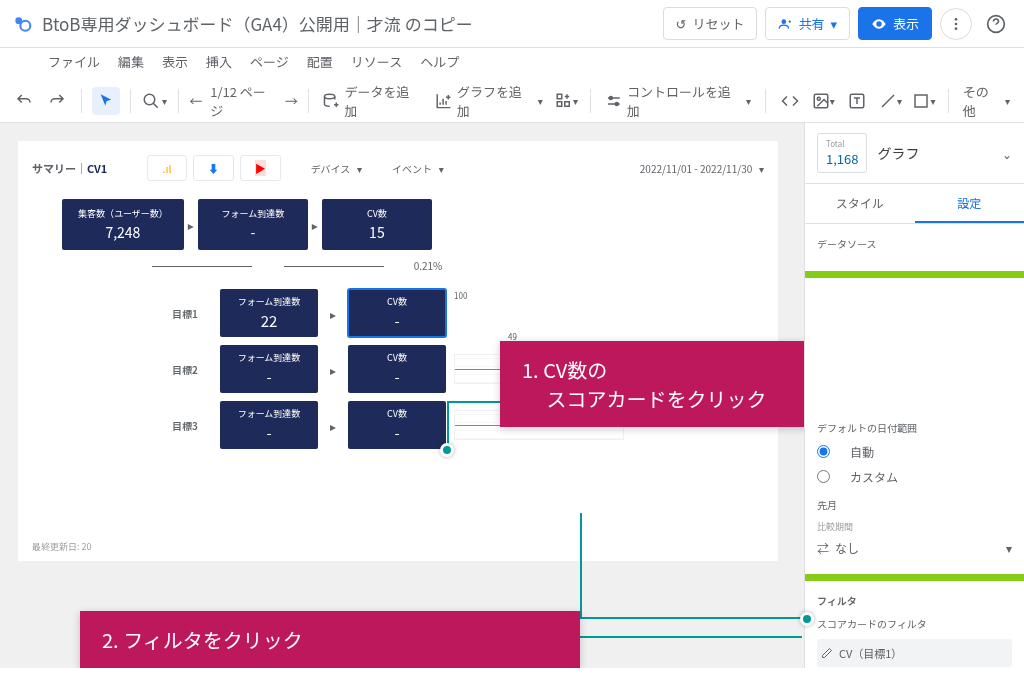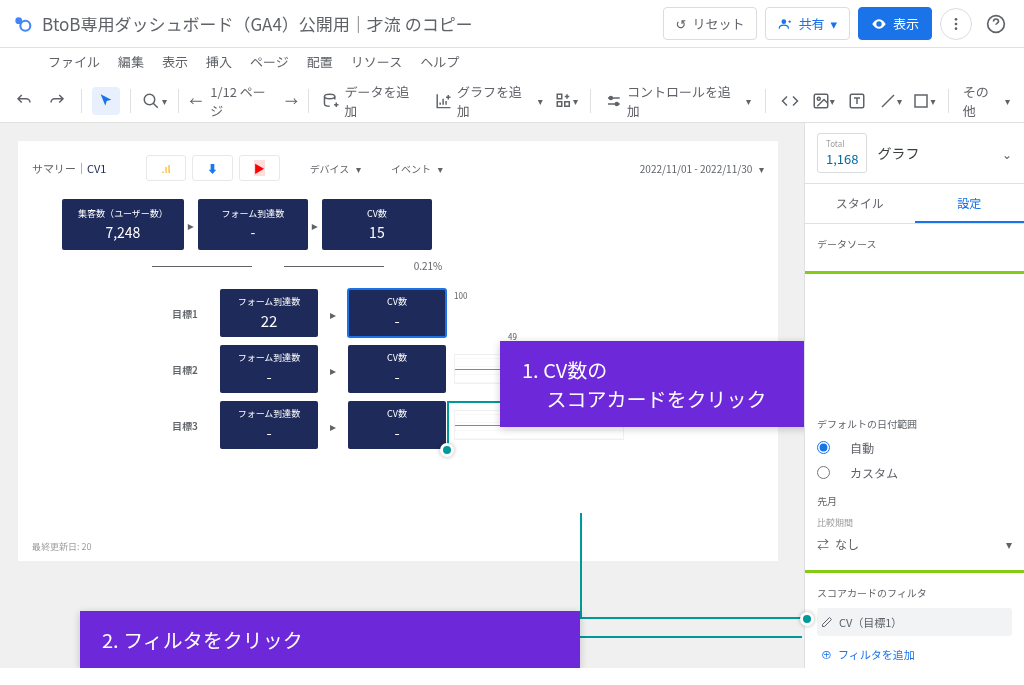--- a/index.html
+++ b/index.html
@@ -25,21 +25,21 @@
     .tool-sep { width: 1px; height: 24px; background: #e0e0e0; margin: 0 4px; }
     .tool-text { font-size: 13px; color: #5f6368; display: inline-flex; align-items: center; gap: 4px; cursor: pointer; padding: 0 4px; }
     .page-nav { display: inline-flex; align-items: center; gap: 8px; font-size: 13px; color: #5f6368; }
     
     
     .main { display: flex; height: calc(100% - 140px); }
     .canvas-area { flex: 1; background: #f0f0f0; padding: 18px; overflow: hidden; position: relative; }
     .report { background: #fff; width: 760px; height: 420px; padding: 14px; position: relative; }
     
     .report-header { display: flex; align-items: center; gap: 10px; margin-bottom: 12px; }
-    .summary-label { font-size: 11px; color: #5f6368; font-weight: 400; }
+    .summary-label { font-size: 11px; color: #5f6368; font-weight: 700; }
     .summary-label .cv1 { color: #1e2a5a; }
     .ds-btn { border: 1px solid #e8e8e8; padding: 4px 14px; border-radius: 3px; font-size: 11px; display: inline-flex; align-items: flex-start; }
     .ds-ga { color: #f9ab00; }
     .ds-fb { color: #1877f2; }
     .ds-yt { color: #ff0000; background: #fdd; }
     .filter-label { font-size: 10px; color: #5f6368; margin-left: 20px; }
     .date-label { font-size: 10px; color: #5f6368; margin-left: auto; }
     
     .funnel { display: flex; align-items: center; margin: 18px 0 8px 30px; }
     .card { background: #1e2a5a; color: #fff; padding: 8px 16px; text-align: center; border-radius: 2px; min-width: 110px; }
@@ -56,37 +56,37 @@
     .goal-label { font-size: 10px; color: #5f6368; font-weight: 600; width: 40px; }
     .goal-row .card { min-width: 98px; padding: 6px 12px; }
     .goal-row .card-value { font-size: 15px; }
     .spark { width: 170px; height: 30px; border: 1px solid #f0f0f0; background: repeating-linear-gradient(0deg, #f8f8f8, #f8f8f8 1px, #fff 1px, #fff 8px); position: relative; overflow: hidden; }
     .spark::after { content:''; position:absolute; left:0; right:0; top: 14px; height: 1px; background: #6b8cc7; }
     
     .update-text { position: absolute; bottom: 8px; left: 14px; font-size: 9px; color: #9e9e9e; }
     .tiny-txt { font-size: 8px; color: #5f6368; position: absolute; }
     
     
-    .anno { position: absolute; background: #6d28d9; color: #fff; padding: 14px 22px; font-size: 20px; z-index: 10; box-shadow: 0 2px 8px rgba(0,0,0,.2); }
+    .anno { position: absolute; background: #be185d; color: #fff; padding: 14px 22px; font-size: 20px; z-index: 10; box-shadow: 0 2px 8px rgba(0,0,0,.2); }
     .anno1 { top: 218px; left: 500px; width: 500px; }
     .anno2 { top: 488px; left: 80px; width: 500px; }
     .anno-dot { position: absolute; width: 14px; height: 14px; background: #009999; border: 3px solid #fff; border-radius: 50%; z-index: 11; box-shadow: 0 0 4px rgba(0,0,0,.3); }
     .anno-line { position: absolute; background: #009999; z-index: 9; }
     
     
     .sidepanel { width: 220px; border-left: 1px solid #e0e0e0; background: #fff; overflow-y: auto; font-size: 12px; color: #5f6368; }
     .sp-head { display: flex; align-items: center; padding: 10px 12px; border-bottom: 1px solid #e0e0e0; }
     .sp-total-box { border: 1px solid #dadce0; padding: 4px 8px; border-radius: 3px; margin-right: 10px; }
     .sp-total-label { font-size: 8px; color: #9e9e9e; }
     .sp-total-val { font-size: 13px; color: #0369a1; }
     .sp-chart-label { font-size: 14px; color: #3c4043; flex: 1; }
     .sp-tabs { display: flex; border-bottom: 1px solid #e0e0e0; }
     .sp-tab { flex: 1; text-align: center; padding: 10px; font-size: 12px; cursor: pointer; }
     .sp-tab.active { color: #1a73e8; border-bottom: 2px solid #1a73e8; }
-    .sp-section { padding: 12px; border-bottom: 3px solid #84cc16; }
+    .sp-section { padding: 12px; border-bottom: 7px solid #84cc16; }
     .sp-section-title { font-size: 10px; color: #5f6368; margin-bottom: 8px; }
     .sp-radio { display: flex; align-items: center; gap: 20px; margin: 8px 0; font-size: 12px; }
     .sp-radio input { accent-color: #1a73e8; }
     .sp-compare { display: flex; align-items: center; justify-content: space-between; padding: 6px 0; font-size: 12px; }
     .sp-filter-item { display: flex; align-items: center; gap: 6px; padding: 6px 4px; background: #f1f3f4; border-radius: 3px; font-size: 11px; }
     .sp-add-filter { display: flex; align-items: center; gap: 6px; padding: 6px 4px; font-size: 11px; color: #1a73e8; cursor: pointer; margin-top: 4px; }
     
     svg { display: block; }
   </style>
 </head>
@@ -375,20 +375,21 @@
       <div style="font-size:9px;color:#9e9e9e">比較期間</div>
       <div class="sp-compare">
         <span style="display:flex;align-items:center;gap:6px">
             <span>⇄</span>
             <span>なし</span>
           </span>
         <span>▾</span>
       </div>
     </div>
     <div class="sp-section">
+      <div class="sp-section-title" style="font-weight:600">フィルタ</div>
       <div class="sp-section-title">スコアカードのフィルタ</div>
       <div class="sp-filter-item">
         <svg width="12" height="12" viewBox="0 0 24 24" fill="none" stroke="#5f6368" stroke-width="2">
             <path d="M17 3l4 4L7 21H3v-4z"></path>
           </svg>
         <span>CV（目標1）</span>
       </div>
       <div class="sp-add-filter">
         <span>⊕</span>
           <span>フィルタを追加</span>

